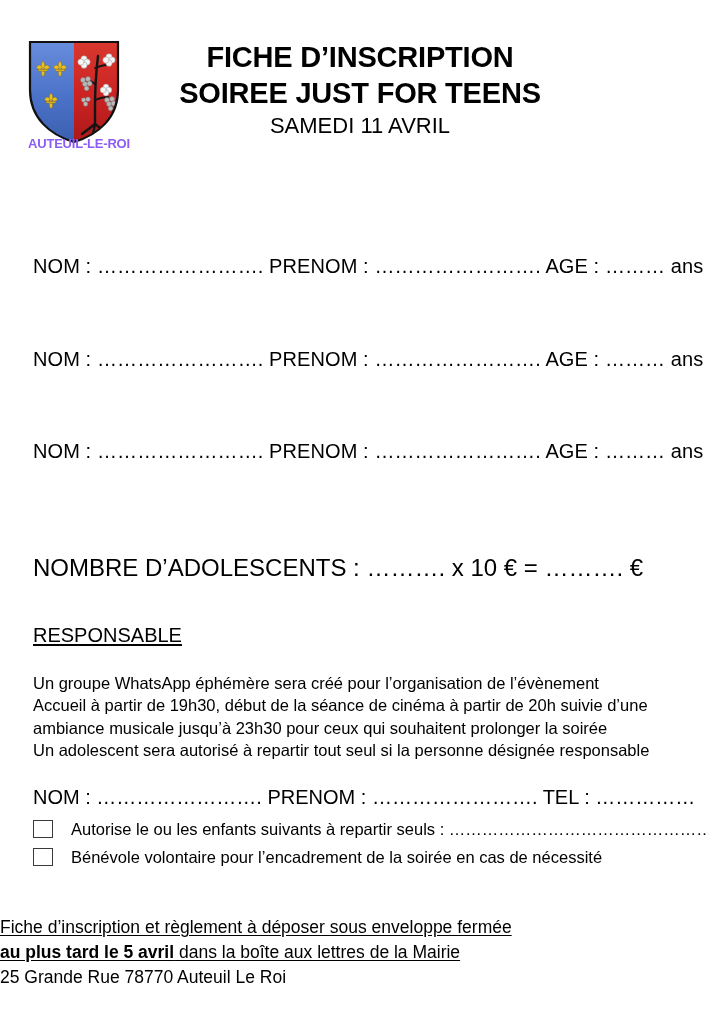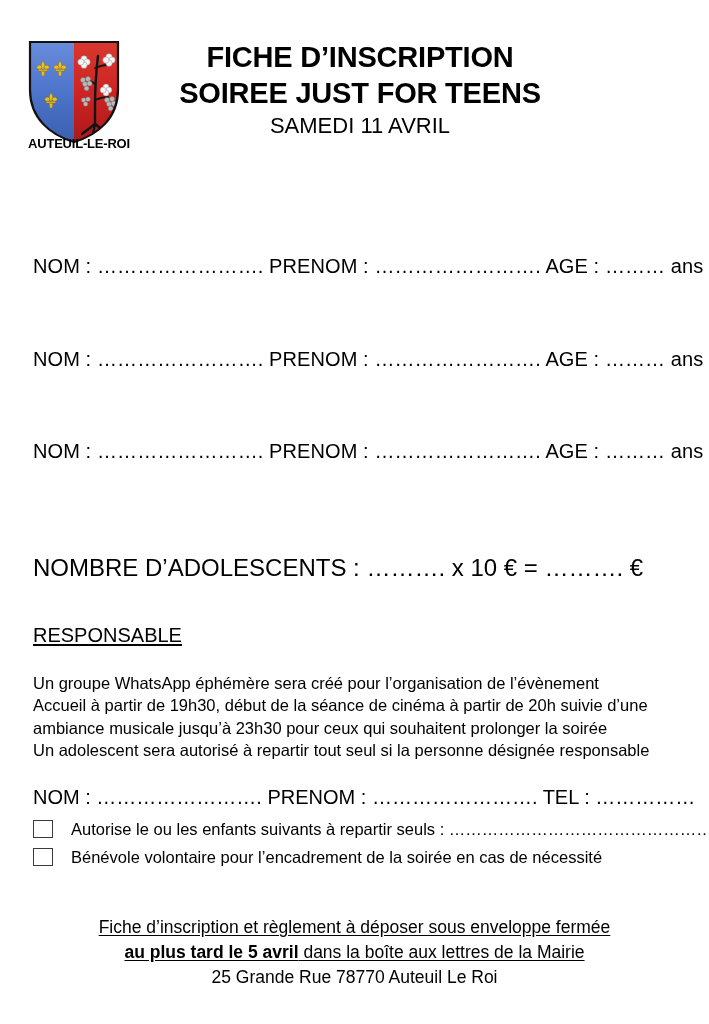--- a/index.html
+++ b/index.html
@@ -44,21 +44,21 @@
   }
   .crest-caption {
     position: absolute;
     left: 0px;
     top: 98px;
     width: 110px;
     text-align: center;
     font-size: 13px;
     font-weight: bold;
     letter-spacing: -0.2px;
-    color: #000000;
+    color: #8b5cf6;
   }
 
   .title-block {
     position: absolute;
     left: 140px;
     top: 9px;
     width: 440px;
     text-align: center;
   }
   .title-line1 {
@@ -181,21 +181,21 @@
     line-height: 22px;
     white-space: nowrap;
   }
 
   
   .footer {
     position: absolute;
     left: 0;
     top: 915px;
     width: 709px;
-    text-align: center;
+    text-align: left;
   }
   .footer-line {
     font-size: 17.5px;
     line-height: 25px;
     white-space: nowrap;
   }
   .footer-line.u { text-decoration: underline; text-underline-offset: 2px; }
   .footer-line .bold { font-weight: bold; }
   .footer-addr {
     font-size: 17.5px;

